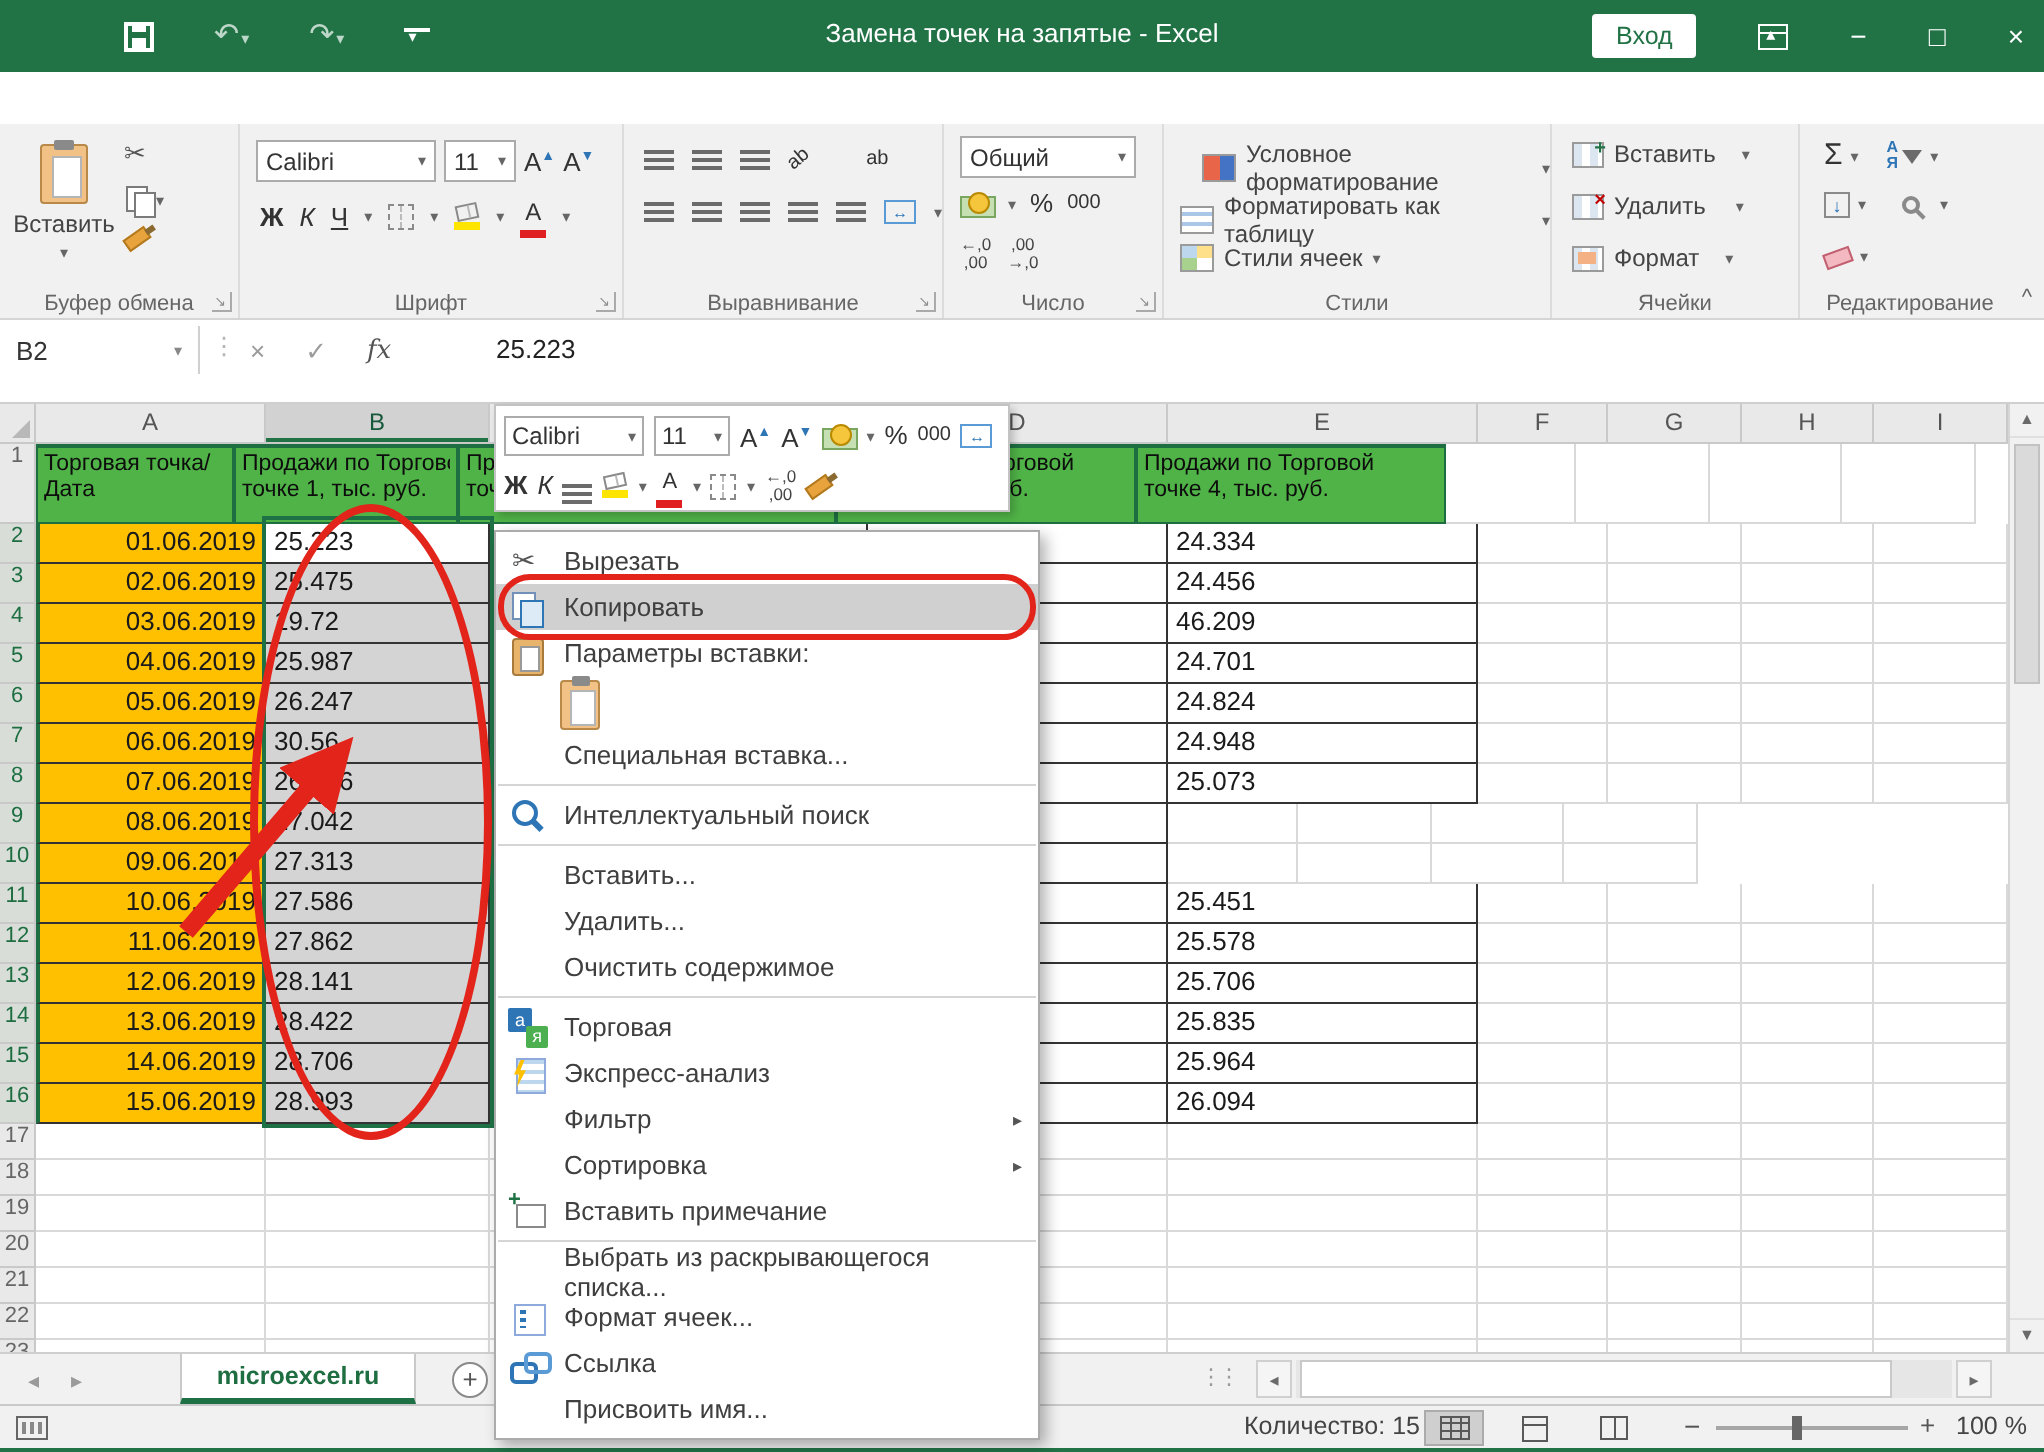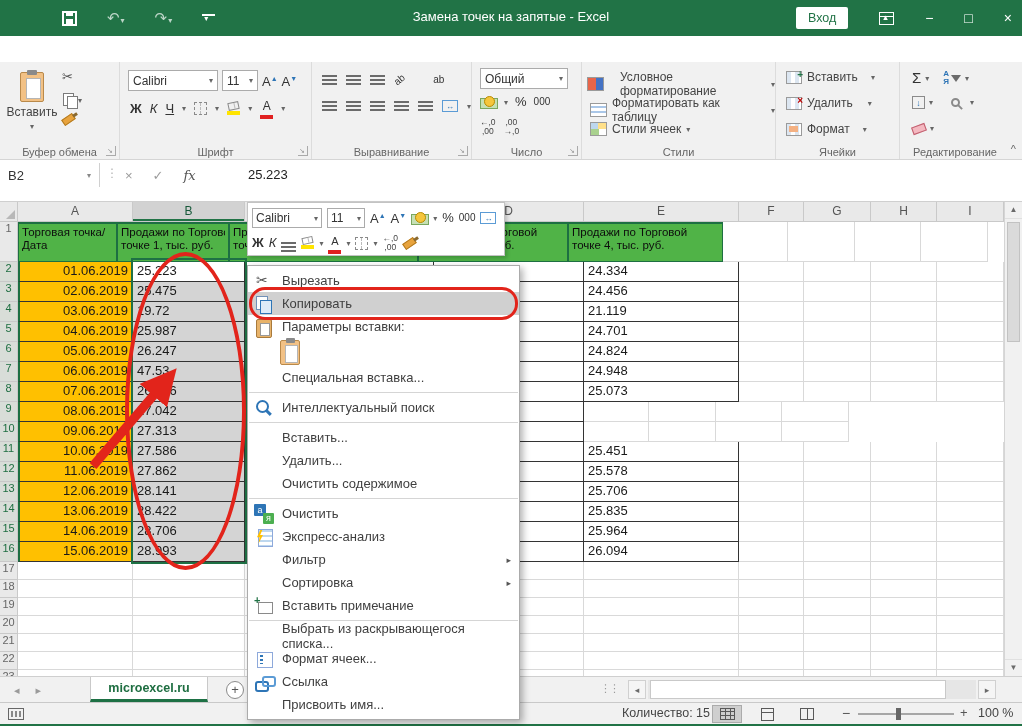--- a/index.html
+++ b/index.html
@@ -315,21 +315,21 @@
       </div>
       <div class="fontops" style="left:8px;top:56px;gap:8px">
         <span class="decs"><span>←,0</span><br><span>,00</span></span>
         <span class="decs"><span>,00</span><br><span>→,0</span></span>
       </div>
       <div class="grp-label">Число</div>
       <span class="launcher"></span>
     </div>
 
     <div class="grp" style="left:582px;width:194px">
-      <div class="fontops" style="left:5px;top:8px;gap:16px">
+      <div class="fontops" style="left:19px;top:8px;gap:5px">
         <span class="sticon st1"></span>
         <span>Условное форматирование</span>
           <span class="dd8">▾</span>
       </div>
       <div class="fontops" style="left:8px;top:34px;gap:5px">
         <span class="sticon st2"></span>
         <span>Форматировать как таблицу</span>
           <span class="dd8">▾</span>
       </div>
       <div class="fontops" style="left:8px;top:60px;gap:5px">
@@ -461,21 +461,21 @@
         <div class="cell" style="width: 67px;"></div>
         <div class="cell" style="width: 66px;"></div>
         <div class="cell" style="width: 67px;"></div>
       </div>
       <div class="srow drow">
         <div class="rn sel" style="width: 18px;">4</div>
         <div class="cell tbl orange" style="width: 115px;">03.06.2019</div>
         <div class="cell tbl bsel" style="width: 112px;">19.72</div>
         <div class="cell tbl" style="width: 189px;"></div>
         <div class="cell tbl" style="width: 150px;"></div>
-        <div class="cell tbl" style="width: 155px;">21.119</div>
+        <div class="cell tbl" style="width: 155px;">46.209</div>
         <div class="cell" style="width: 65px;"></div>
         <div class="cell" style="width: 67px;"></div>
         <div class="cell" style="width: 66px;"></div>
         <div class="cell" style="width: 67px;"></div>
       </div>
       <div class="srow drow">
         <div class="rn sel" style="width: 18px;">5</div>
         <div class="cell tbl orange" style="width: 115px;">04.06.2019</div>
         <div class="cell tbl bsel" style="width: 112px;">25.987</div>
         <div class="cell tbl" style="width: 189px;"></div>
@@ -494,21 +494,21 @@
         <div class="cell tbl" style="width: 150px;"></div>
         <div class="cell tbl" style="width: 155px;">24.824</div>
         <div class="cell" style="width: 65px;"></div>
         <div class="cell" style="width: 67px;"></div>
         <div class="cell" style="width: 66px;"></div>
         <div class="cell" style="width: 67px;"></div>
       </div>
       <div class="srow drow">
         <div class="rn sel" style="width: 18px;">7</div>
         <div class="cell tbl orange" style="width: 115px;">06.06.2019</div>
-        <div class="cell tbl bsel" style="width: 112px;">47.53</div>
+        <div class="cell tbl bsel" style="width: 112px;">30.56</div>
         <div class="cell tbl" style="width: 189px;"></div>
         <div class="cell tbl" style="width: 150px;"></div>
         <div class="cell tbl" style="width: 155px;">24.948</div>
         <div class="cell" style="width: 65px;"></div>
         <div class="cell" style="width: 67px;"></div>
         <div class="cell" style="width: 66px;"></div>
         <div class="cell" style="width: 67px;"></div>
       </div>
       <div class="srow drow">
         <div class="rn sel" style="width: 18px;">8</div>
@@ -816,21 +816,21 @@
         <span class="mi "></span>
         <span class="mlabel">Удалить...</span>
       </div>
       <div class="mitem">
         <span class="mi "></span>
         <span class="mlabel">Очистить содержимое</span>
       </div>
       <div class="msep"></div>
       <div class="mitem">
         <span class="mi i-translate"></span>
-        <span class="mlabel">Очистить</span>
+        <span class="mlabel">Торговая</span>
       </div>
       <div class="mitem">
         <span class="mi i-qa"></span>
         <span class="mlabel">Экспресс-анализ</span>
       </div>
       <div class="mitem">
         <span class="mi "></span>
         <span class="mlabel">Фильтр</span>
         <span class="marrow">▸</span>
       </div>

